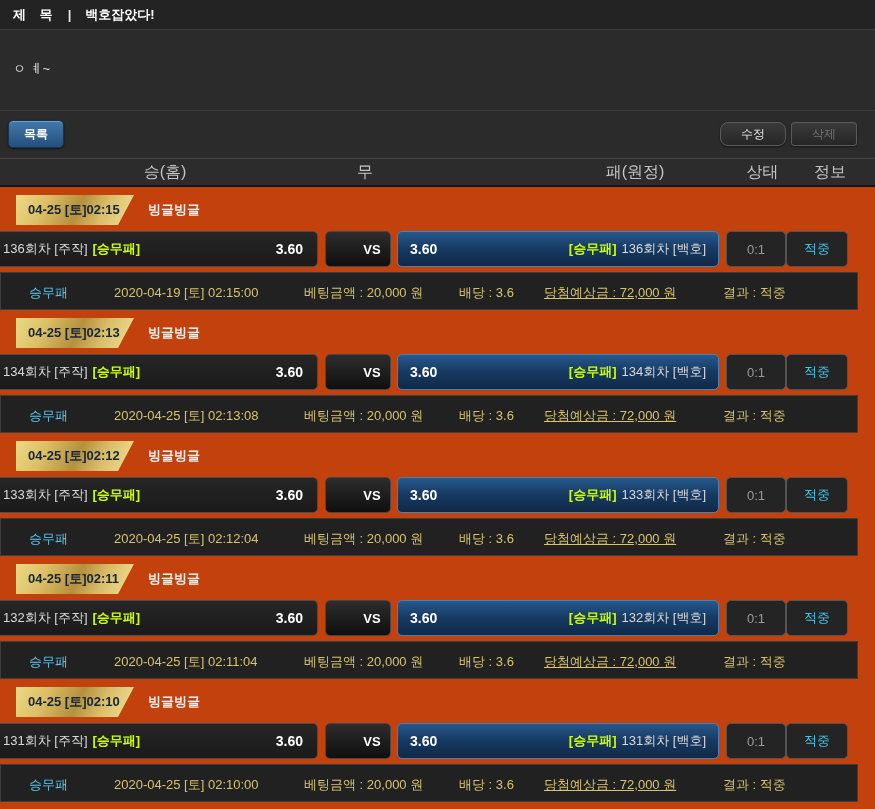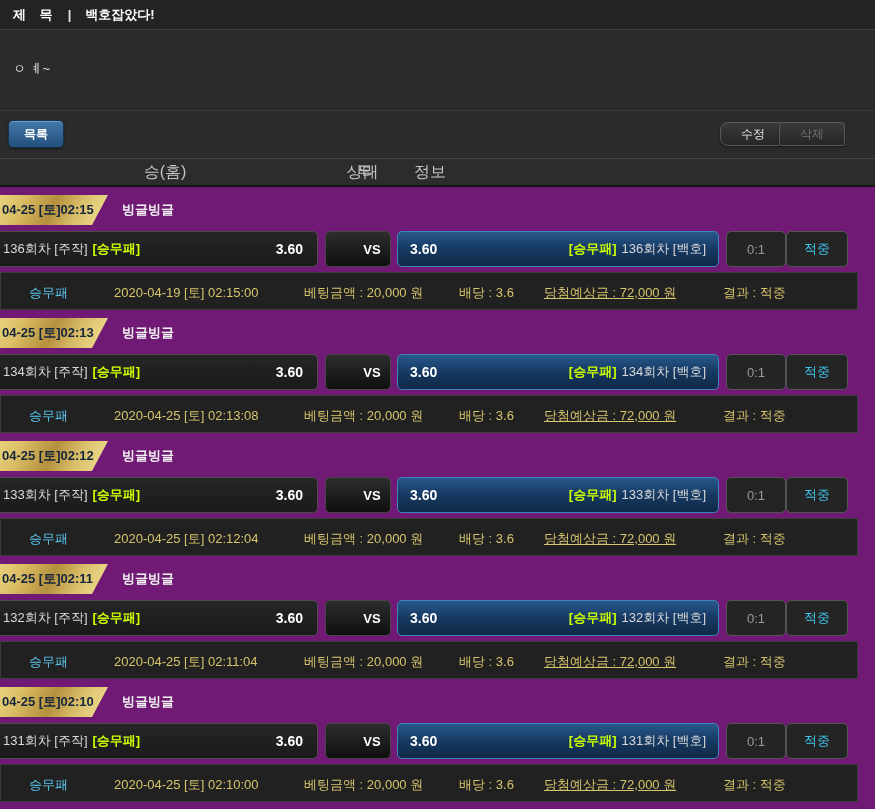--- a/index.html
+++ b/index.html
@@ -1,19 +1,19 @@
 <!DOCTYPE html>
 <html><head>
 <meta charset="utf-8">
 <style>
   * { margin:0; padding:0; box-sizing:border-box; }
   html,body { background:#1e1e1e; }
   .screen {
     position:relative; width:875px; height:809px; overflow:hidden;
-    background:#701a75; font-family:"Liberation Sans", sans-serif;
+    background:#c2410c; font-family:"Liberation Sans", sans-serif;
     color:#ddd;
   }
   
   .title-bar {
     height:30px; background:#232323; border-bottom:1px solid #404040;
     display:flex; align-items:center; padding-left:13px;
     font-size:13px; font-weight:bold; color:#fff;
   }
   .title-label { letter-spacing:5px; }
   .title-sep { margin:0 14px 0 10px; color:#e8e8e8; font-weight:bold; }
@@ -31,35 +31,35 @@
     box-shadow:0 1px 2px rgba(0,0,0,.5), inset 0 1px 0 rgba(255,255,255,.25);
     cursor:pointer;
   }
   .btn-edit, .btn-del {
     position:absolute; top:11px; width:66px; height:24px;
     background:linear-gradient(#3a3a3a, #262626); border:1px solid #5a5a5a;
     border-radius:3px; font-size:12px; cursor:pointer;
     box-shadow:0 1px 2px rgba(0,0,0,.5);
   }
   .btn-edit { right:89px; color:#e5e5e5;border-radius:8px; }
-  .btn-del  { right:30px; color:#737373;font-family:Liberation Mono, monospace; }
+  .btn-del  { right:18px; color:#737373;font-family:Liberation Mono, monospace; }
   
   .table-header {
     height:29px; background:#2c2c2c;
     border-top:1px solid #464646; border-bottom:2px solid #141414;
     display:flex; align-items:center; font-size:16px; color:#c4c4c4;
   }
   .th { text-align:center; }
   .th-home { width:330px; } .th-draw { width:70px; }
   .th-away { width:330px; margin-left:70px; }
   .th-status { width:55px; margin-left:-65px; }
   .th-info { width:60px; margin-left:10px; }
   
   .block { margin-top:8px; }
-  .ribbon-row { position:relative; height:30px; }
+  .ribbon-row { position:relative; height:30px;margin-left:26px; }
   .date-ribbon {
     position:absolute; left:-10px; top:0; width:118px; height:30px;
     background:linear-gradient(115deg,#ecd985 0%,#dcbf66 25%,#b5903d 52%,#d9bd68 72%,#f2e398 100%);
     clip-path:polygon(0 0, 100% 0, calc(100% - 16px) 100%, 0 100%);
     display:flex; align-items:center; padding-left:12px;
     font-size:13px; font-weight:bold; color:#15253c; white-space:nowrap;
   }
   .game-title {
     position:absolute; left:122px; top:0; height:30px; display:flex; align-items:center;
     font-size:13px; font-weight:bold; color:#f2f2f2;
@@ -131,20 +131,21 @@
 
   <div class="toolbar">
     <button class="btn-list">목록</button>
     <button class="btn-edit">수정</button>
     <button class="btn-del">삭제</button>
   </div>
 
   <div class="table-header">
     <div class="th th-home">승(홈)</div>
     <div class="th th-draw">무</div>
+    <div class="th th-away">패(원정)</div>
     <div class="th th-status">상태</div>
     <div class="th th-info">정보</div>
   </div>
 
   <div class="block">
     <div class="ribbon-row">
       <div class="date-ribbon">04-25 [토]02:15</div>
       <div class="game-title">빙글빙글</div>
     </div>
     <div class="bet-row">

